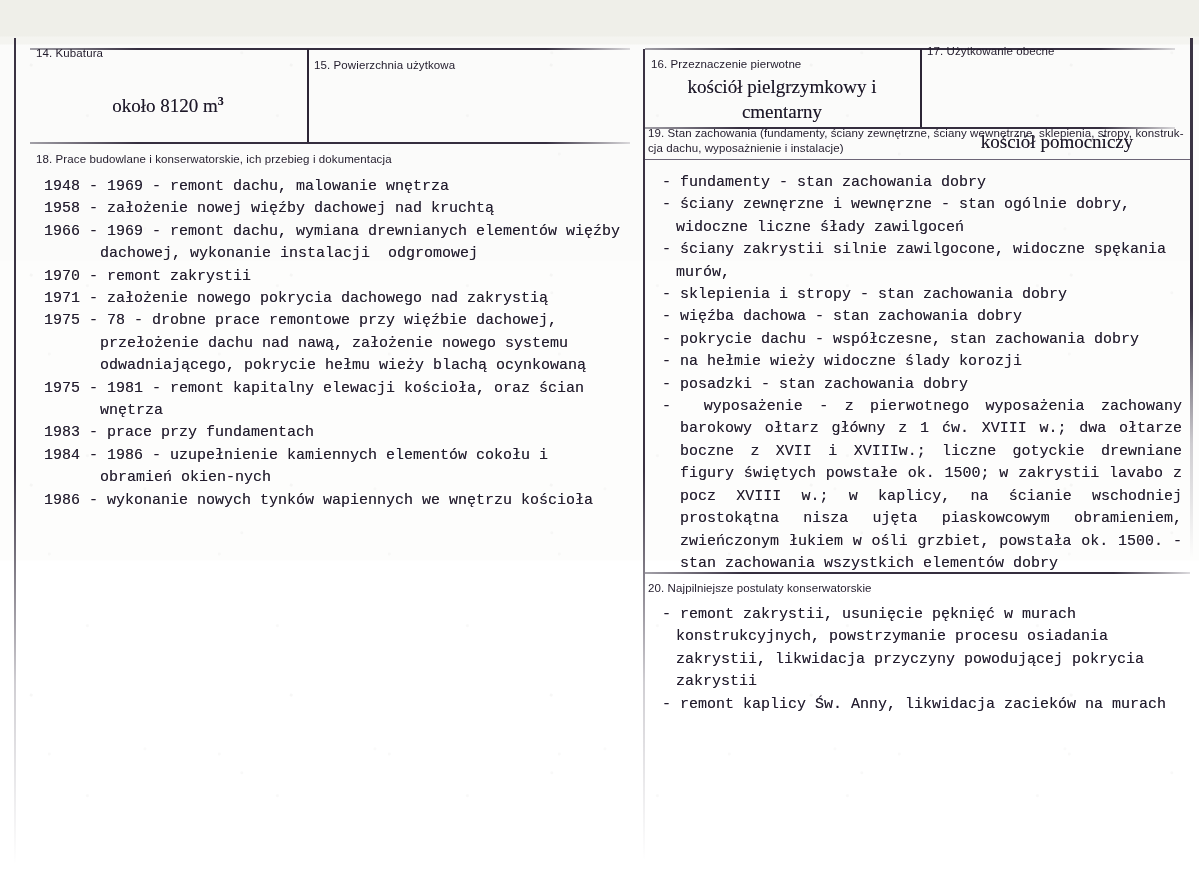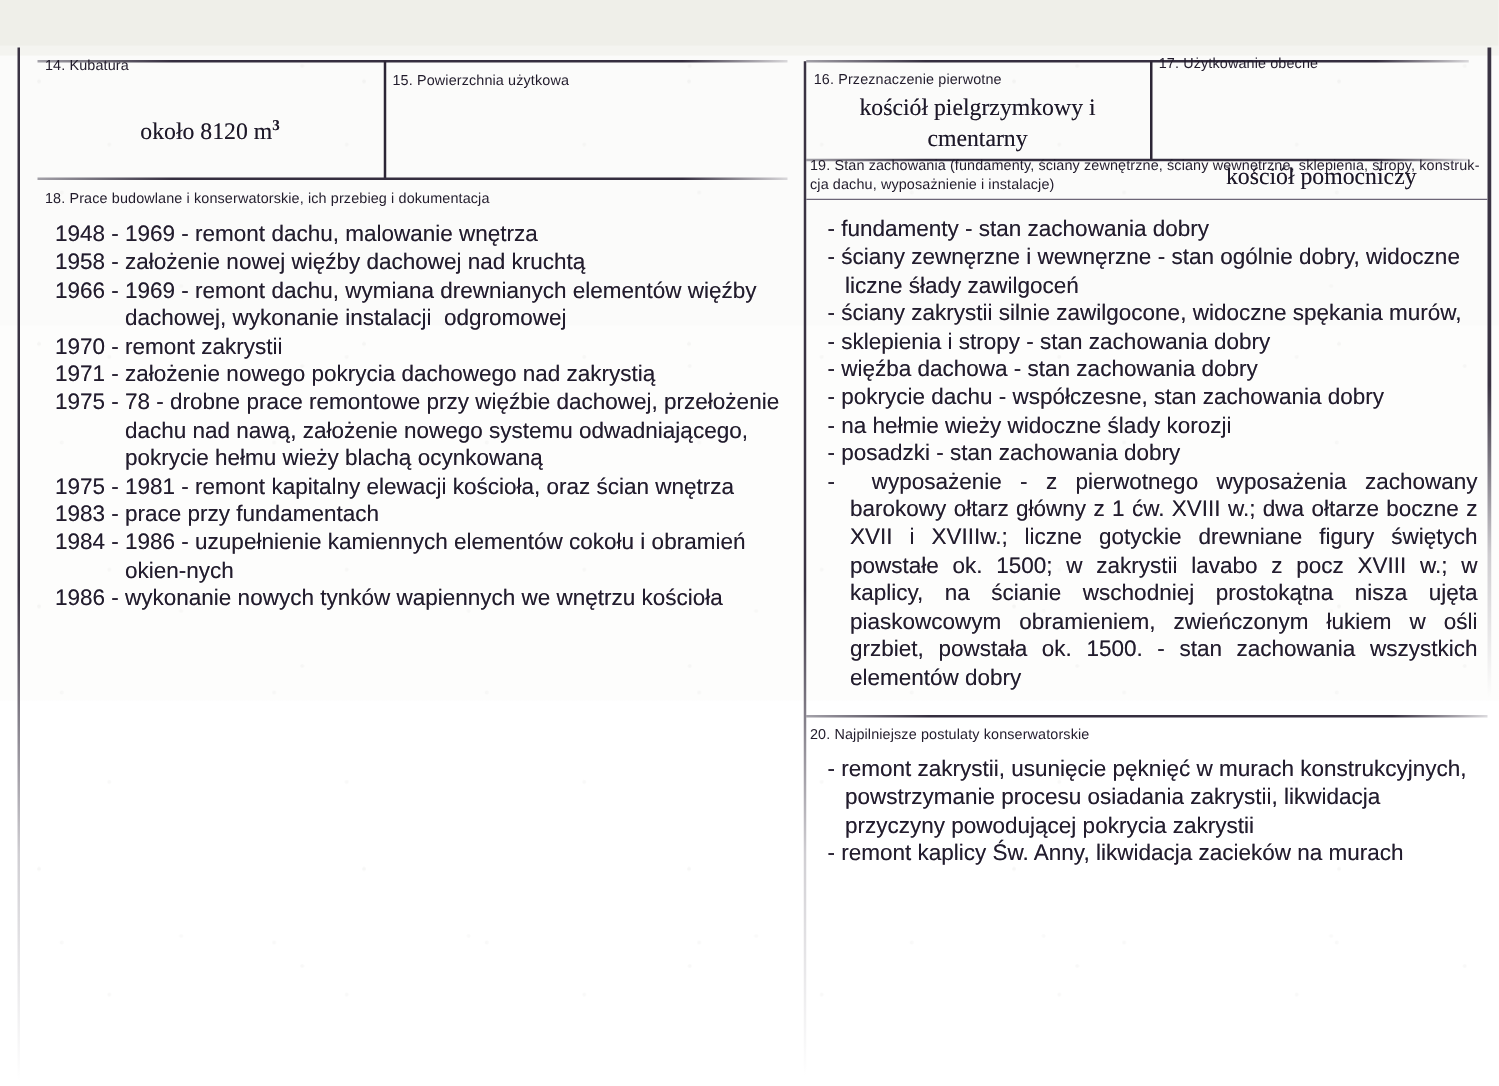--- a/index.html
+++ b/index.html
@@ -93,22 +93,22 @@
   }
   .value-centered sup {
     font-size: 12px;
     font-weight: bold;
     vertical-align: super;
     line-height: 0;
   }
 
   .body-block {
     position: absolute;
-    font-family: Liberation Sans, sans-serif;
-    font-size: 18px;
+    font-family: Liberation Mono, monospace;
+    font-size: 15px;
     line-height: 22.4px;
     color: #221c2d;
   }
   .body-block .entry {
     display: block;
     white-space: pre-wrap;
     text-indent: 0;
   }
   .body-block .entry.hang {
     padding-left: 56px;

